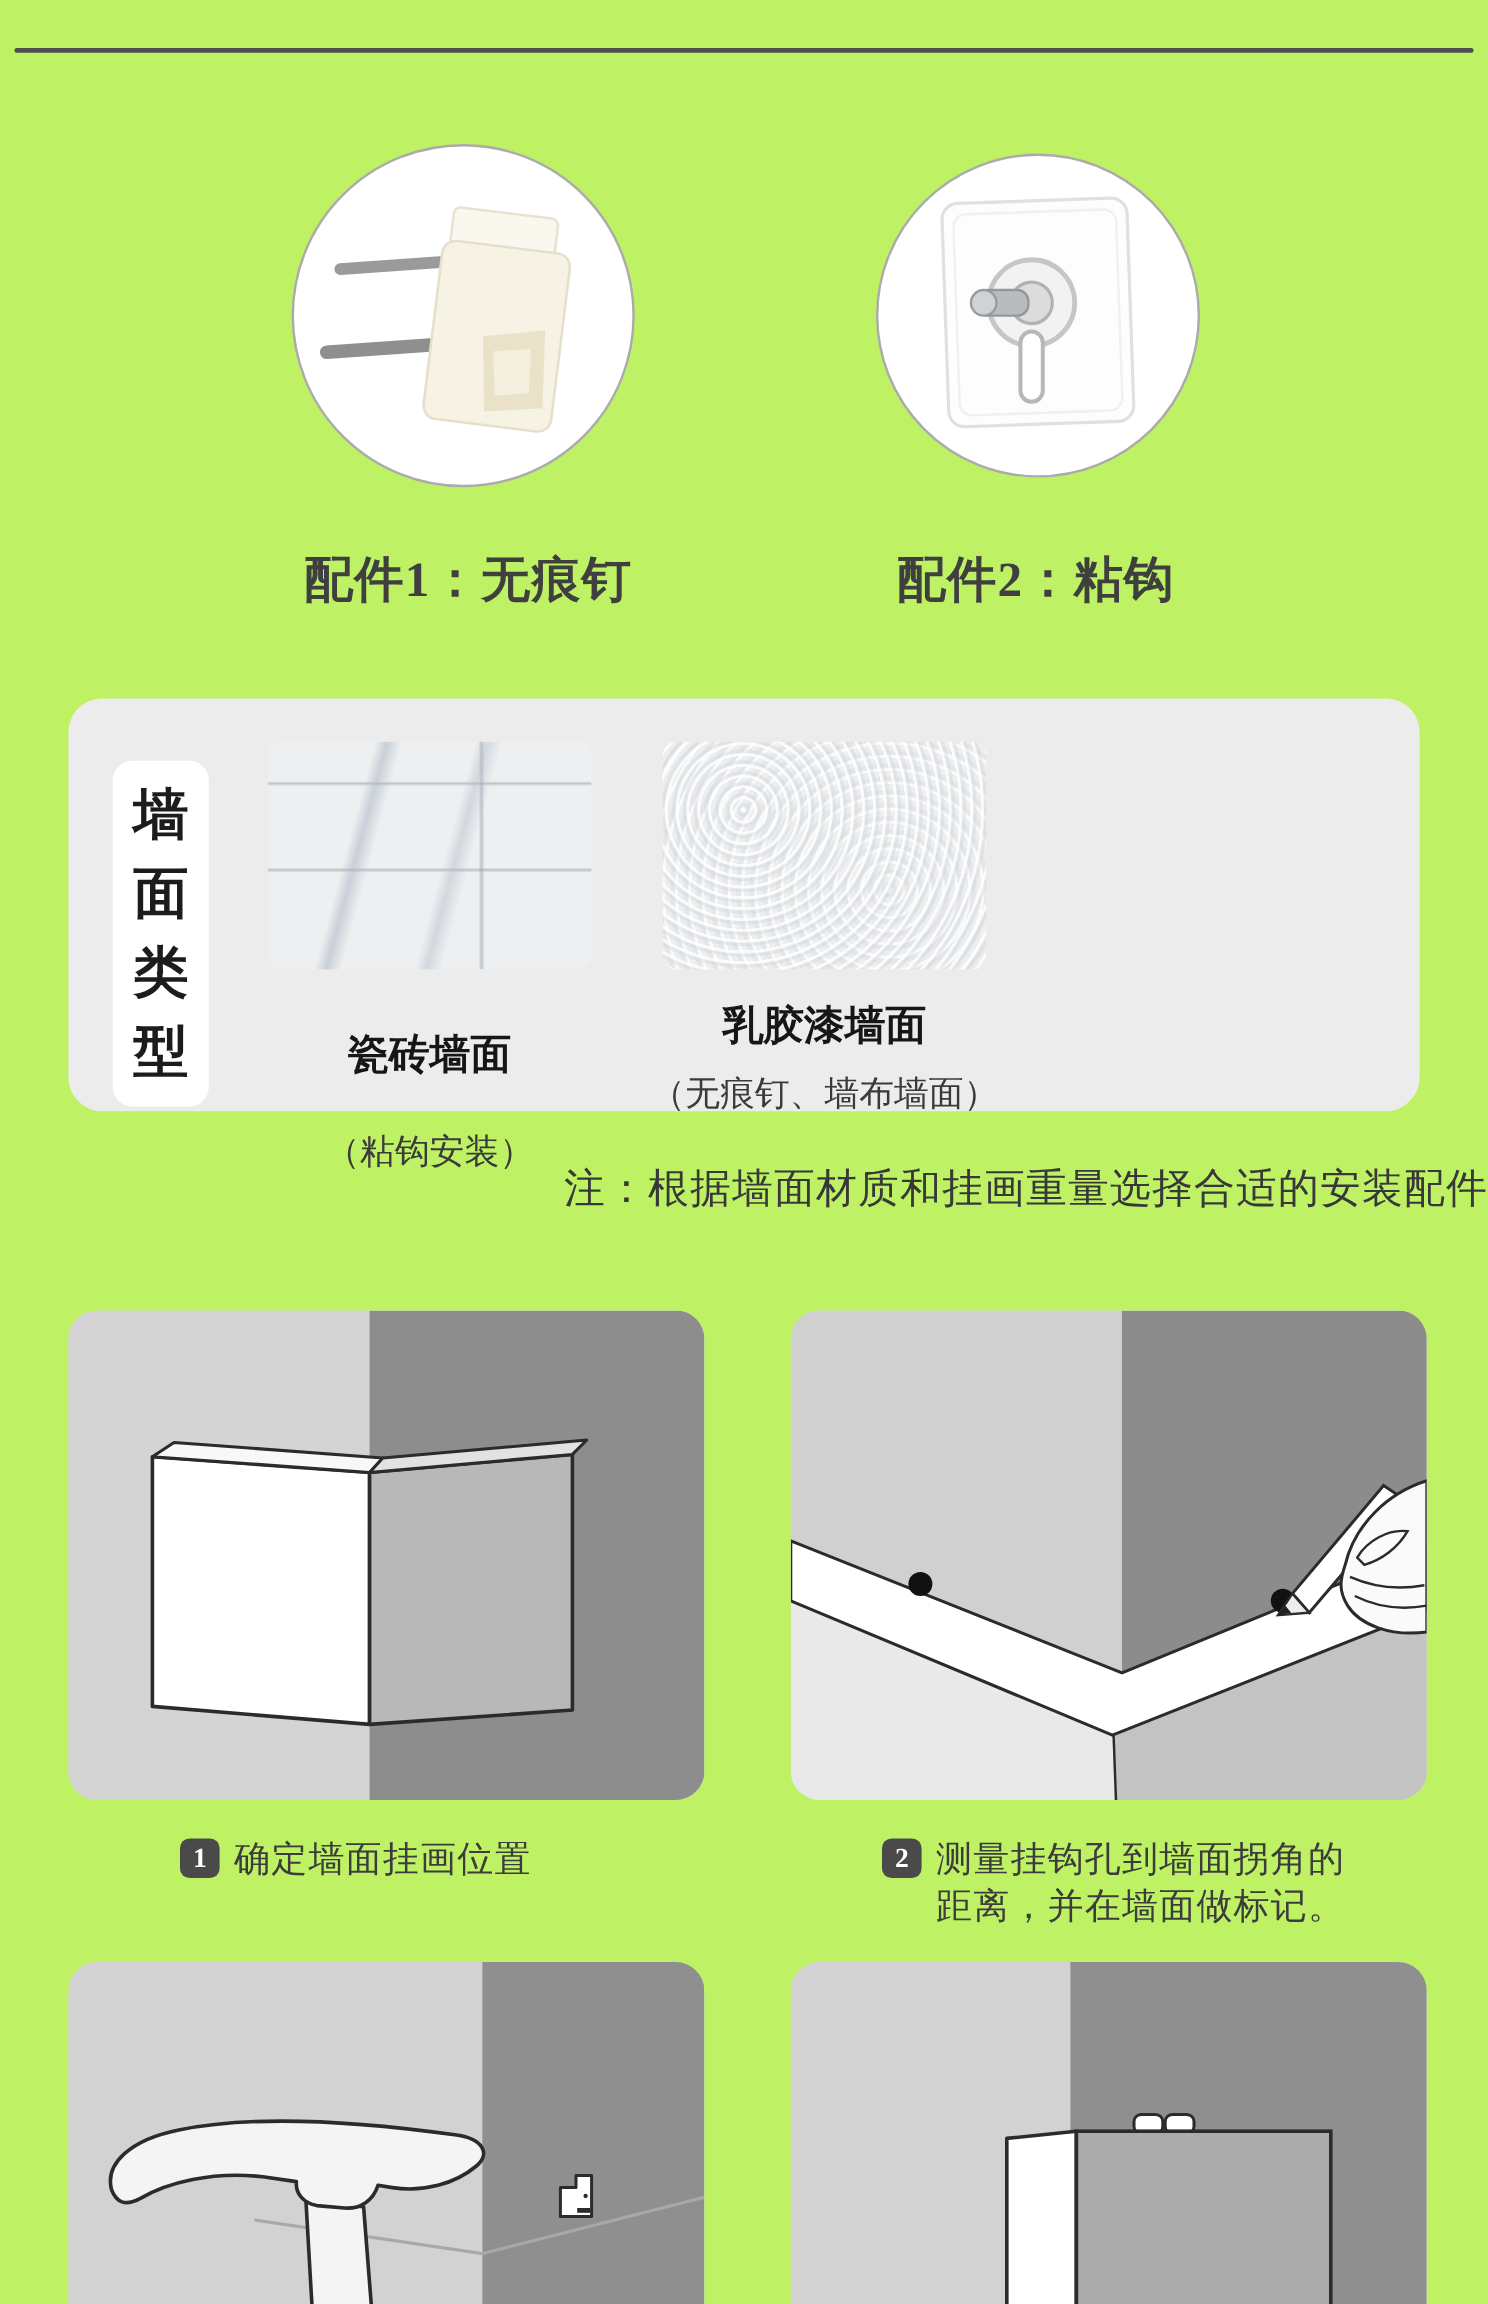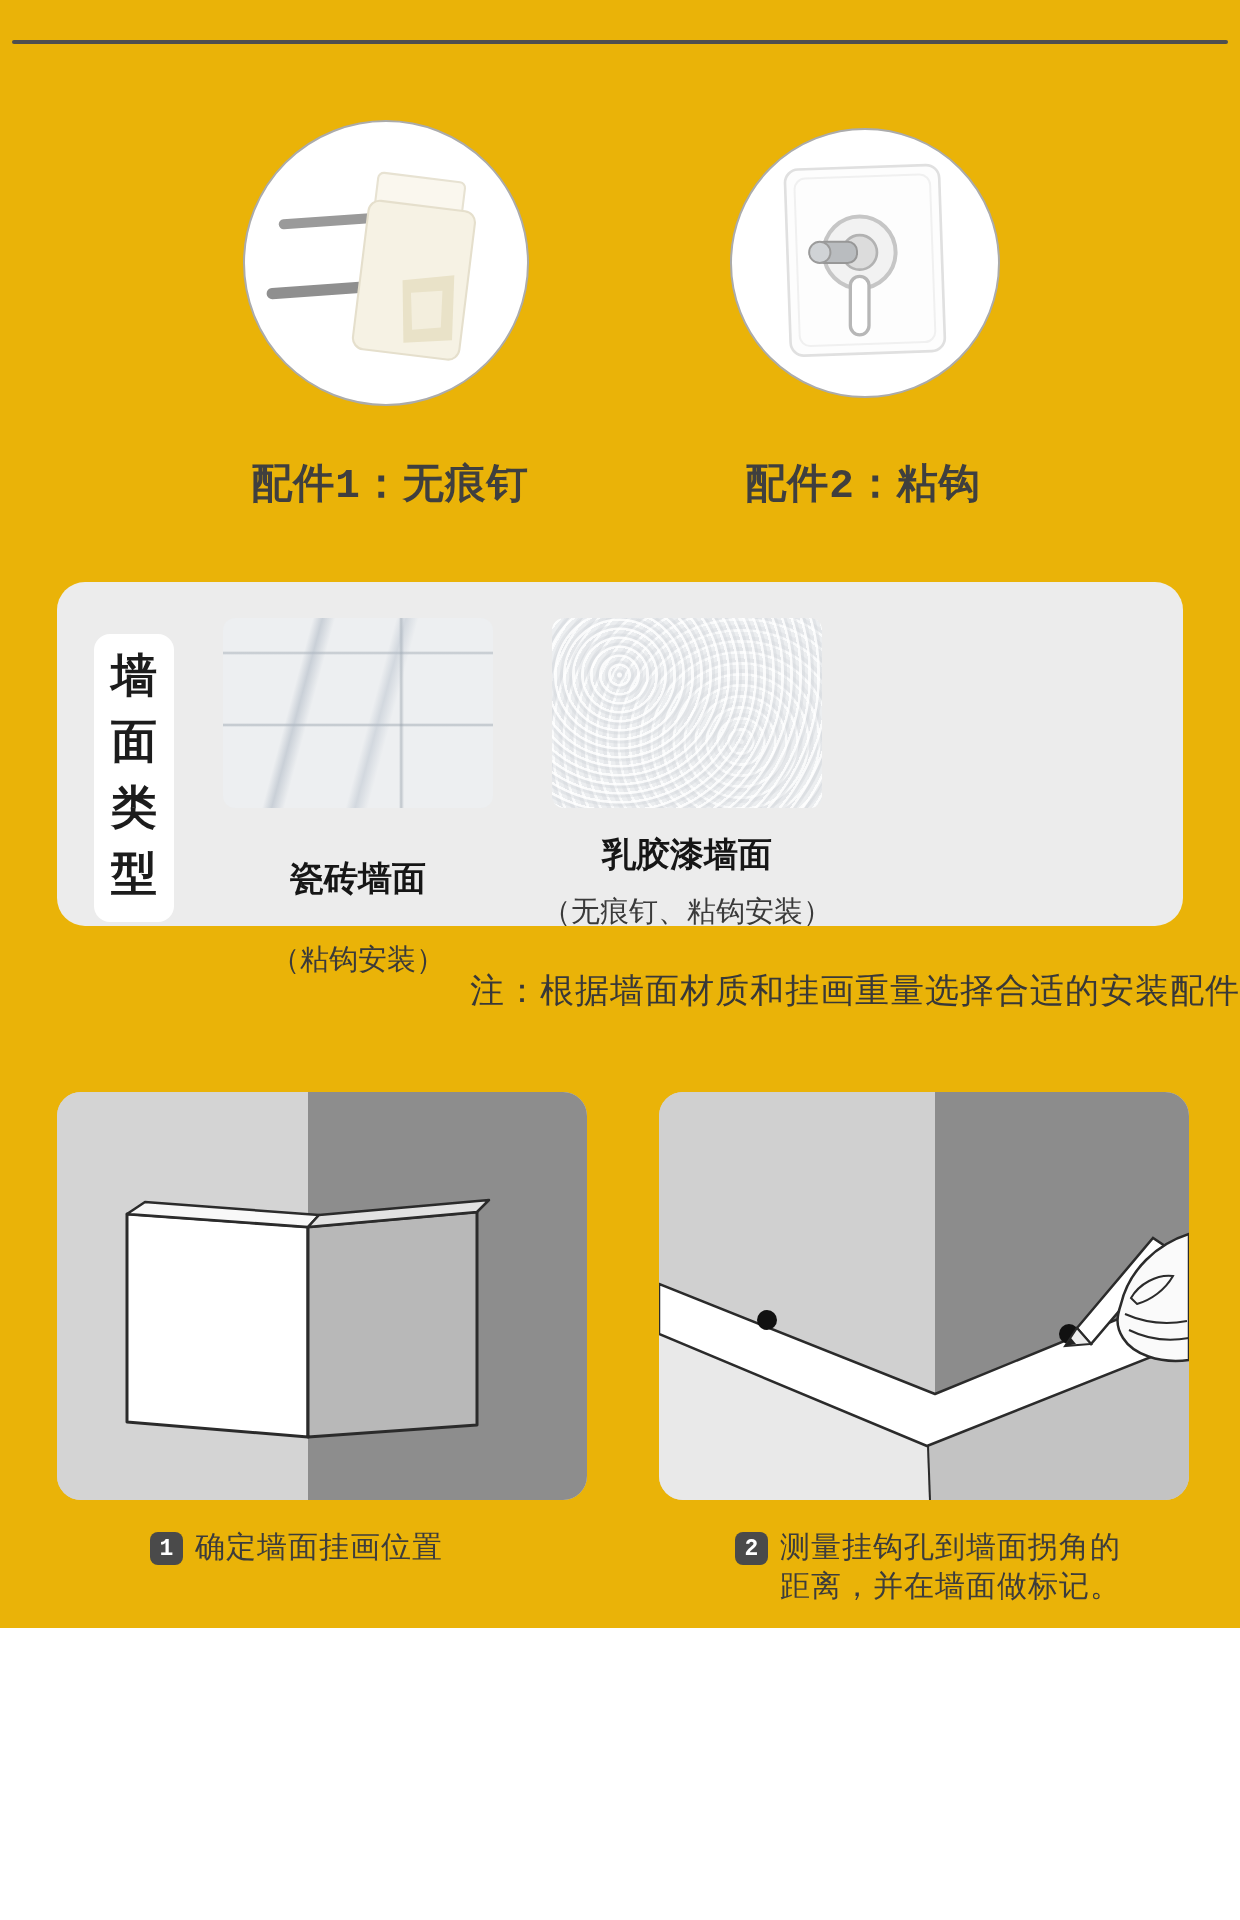--- a/index.html
+++ b/index.html
@@ -1,18 +1,18 @@
 <!DOCTYPE html>
 <html><head>
 <meta charset="utf-8">
 <style>
   html,body{margin:0;padding:0;background:#ffffff;}
   .page{
-    position:relative;width:1240px;height:1628px;background:#eab308;
-    overflow:hidden;font-family:Liberation Mono, monospace;
+    position:relative;width:1240px;height:1920px;background:#bef264;
+    overflow:hidden;font-family:Liberation Serif, serif;
     color:#3c3c3c;
   }
   .abs{position:absolute;}
   
   .divider{left:12px;top:40px;width:1216px;height:4px;background:#4f4f4f;border-radius:2px;}
   
   .circle{border-radius:50%;background:#ffffff;border:2px solid #ababab;overflow:hidden;}
   .circle svg{width:100%;height:100%;display:block;}
   .circle1{left:243px;top:120px;width:282px;height:282px;}
   .circle2{left:730px;top:128px;width:266px;height:266px;}
@@ -113,21 +113,21 @@
 
     <div class="abs wall-col" style="left:166px;gap:24px;">
       <div class="swatch swatch-tile"></div>
       <div class="wall-name">瓷砖墙面</div>
       <div class="wall-method">（粘钩安装）</div>
     </div>
 
     <div class="abs wall-col" style="left:495px;align-items:center;">
       <div class="swatch swatch-paint"></div>
       <div class="wall-name">乳胶漆墙面</div>
-      <div class="wall-method">（无痕钉、粘钩安装）</div>
+      <div class="wall-method">（无痕钉、墙布墙面）</div>
     </div>
 
   </div>
 
   <div class="abs note">注：根据墙面材质和挂画重量选择合适的安装配件</div>
 
   <div class="abs step-panel p1">
     <svg viewBox="0 0 530 408">
       <rect x="0" y="0" width="251" height="408" fill="#d4d4d4"></rect>
       <rect x="251" y="0" width="279" height="408" fill="#8d8d8d"></rect>

